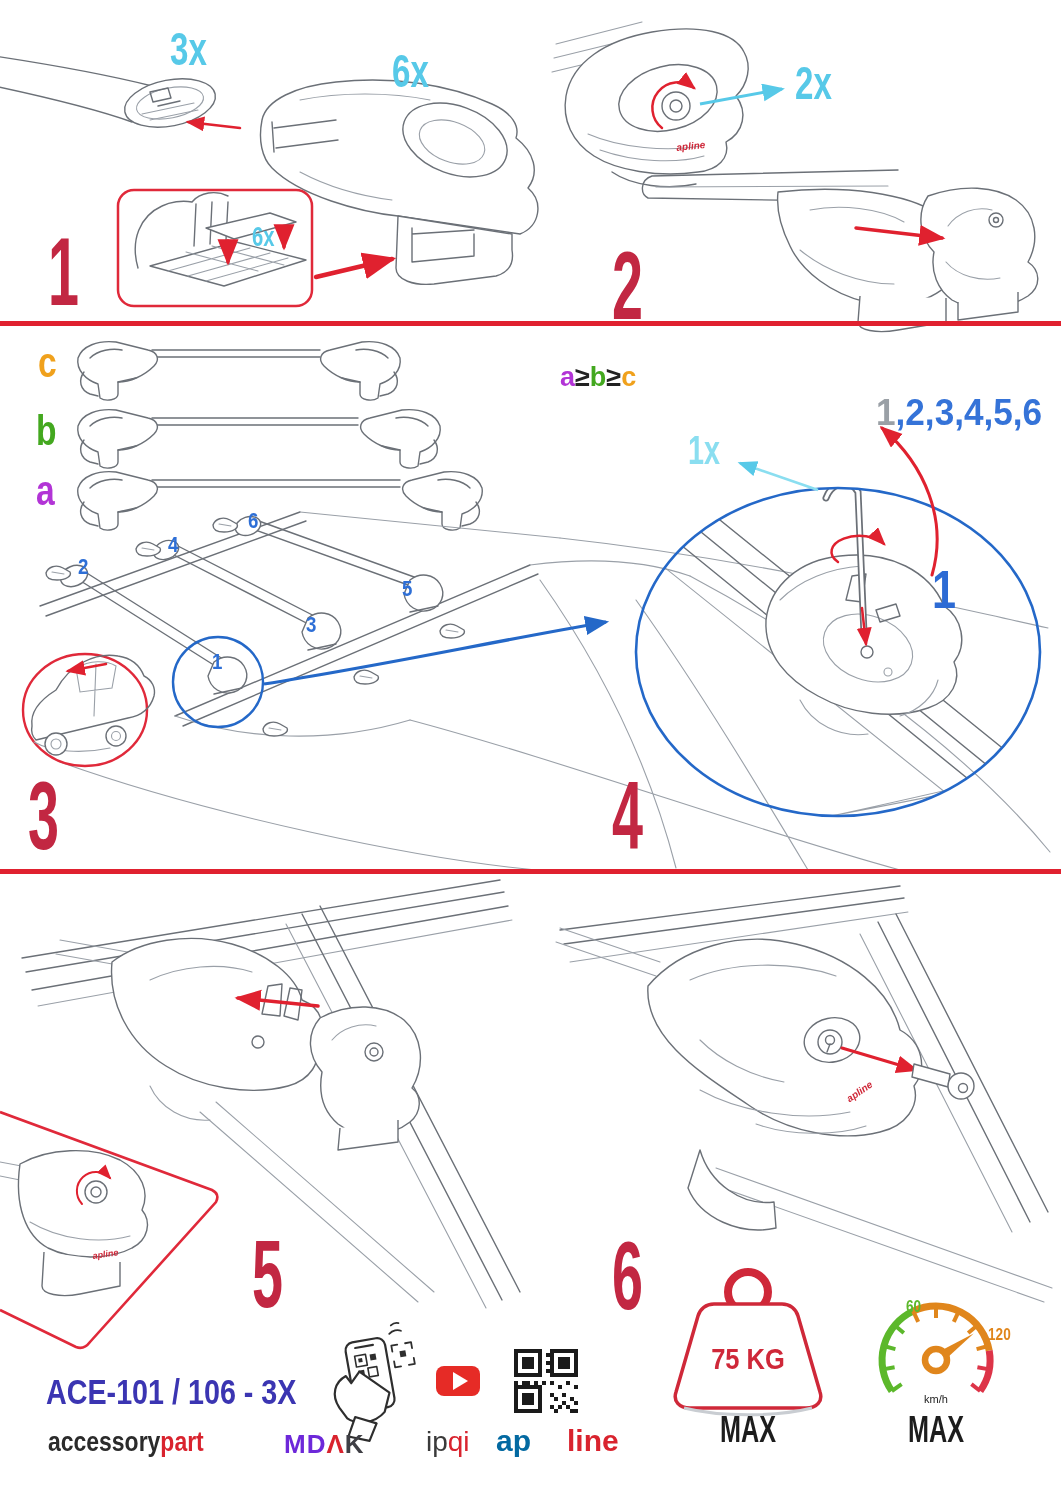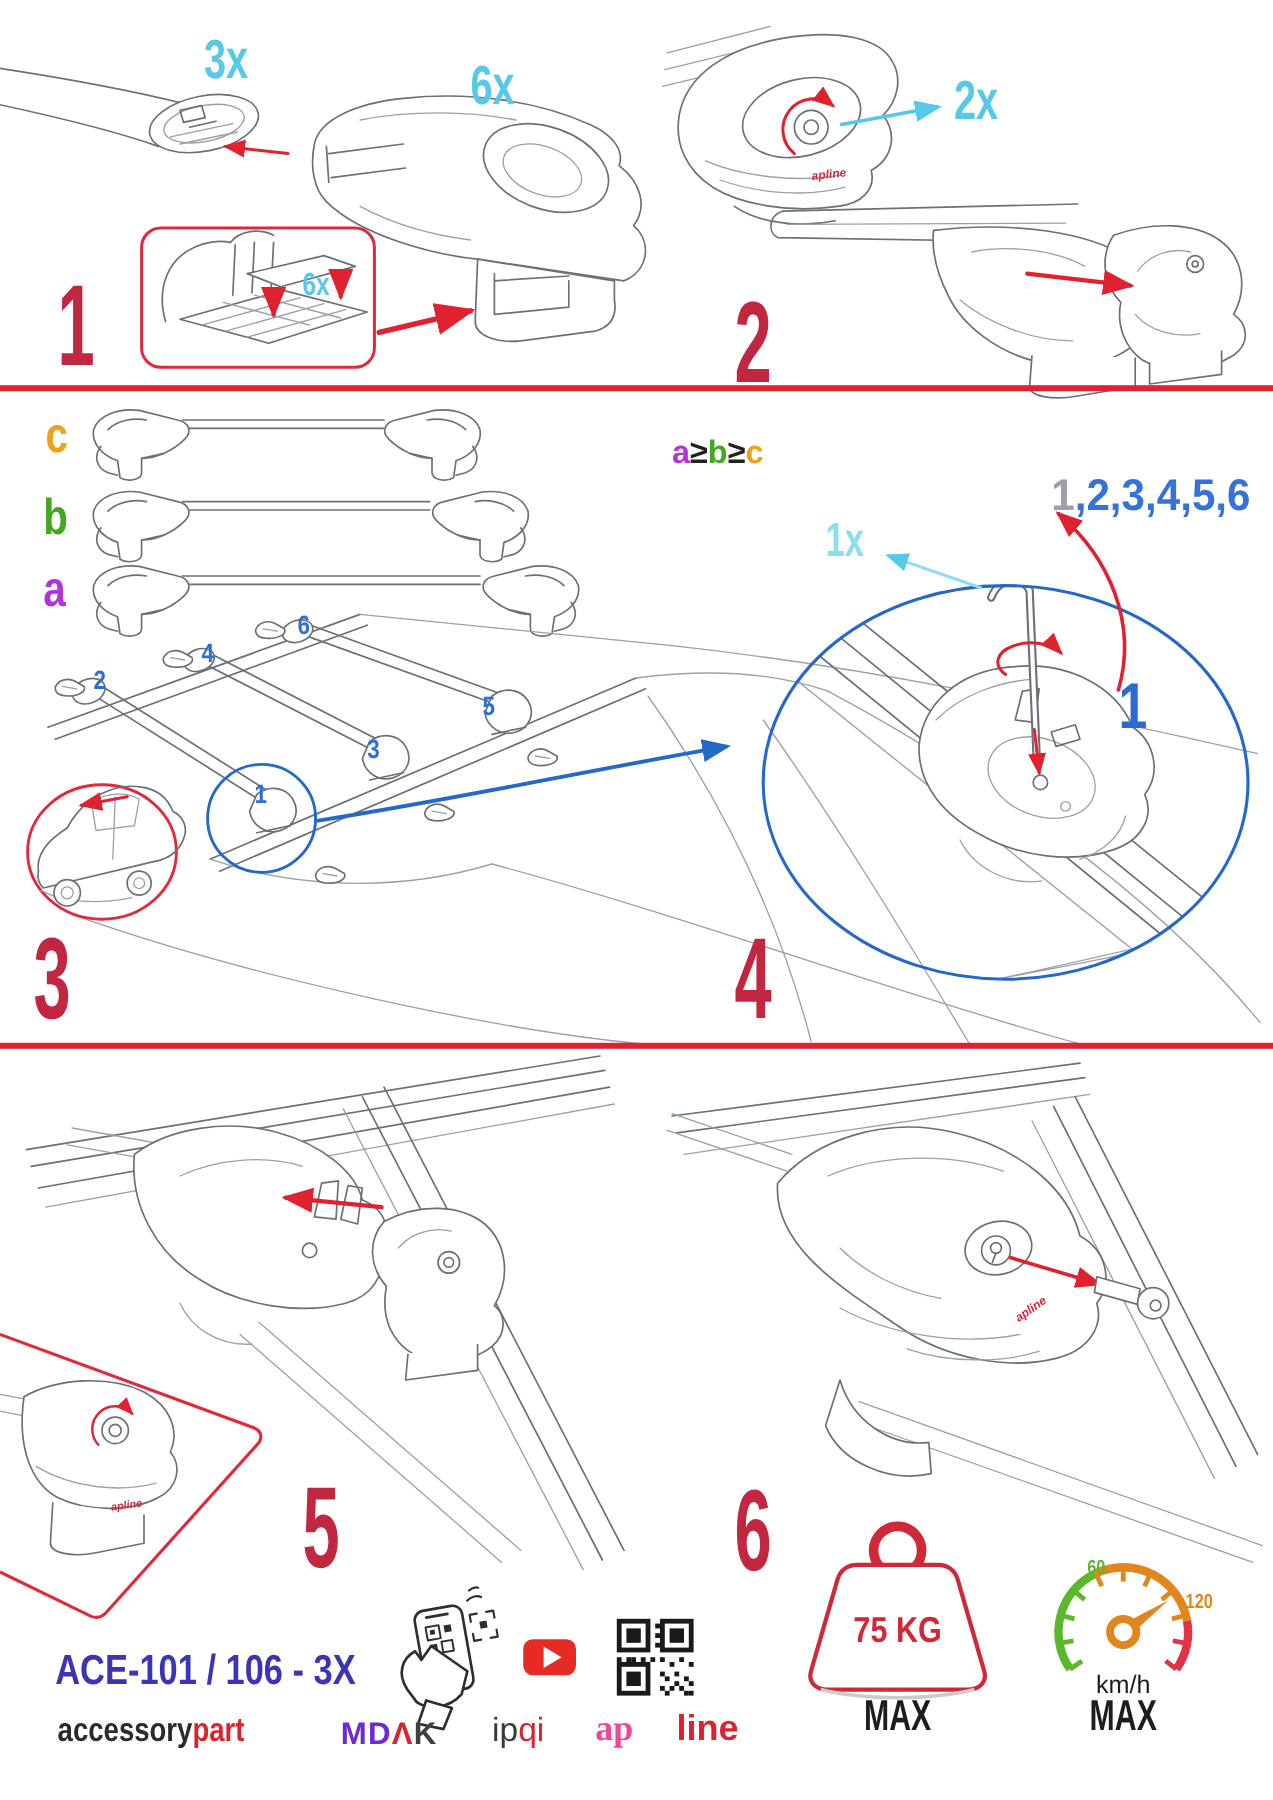--- a/index.html
+++ b/index.html
@@ -347,24 +347,24 @@
 <div class="divider" style="top:869px;"></div>
 
 <div class="t stepnum" style="left:252px;top:1226px;">5</div>
 <div class="t stepnum" style="left:612px;top:1228px;">6</div>
 <div class="t brand-mini" style="left:92px;top:1252px;transform:rotate(-8deg);font-size:9px;">apline</div>
 <div class="t brand-mini" style="left:845px;top:1096px;transform:rotate(-35deg);">apline</div>
 
 <div class="t ftext" style="left:46px;top:1374px;font-size:35px;color:#3b35b2;transform:scaleX(.82);">ACE-101 / 106 - 3X</div>
 <div class="t ftext" style="left:48px;top:1428px;font-size:28px;transform:scaleX(.82);"><span style="color:#2b2b2b;">accessory</span><span style="color:#d9232e;">part</span></div>
 <div class="t ftext" style="left:284px;top:1431px;font-size:26px;letter-spacing:1px;"><span style="color:#6d28d9;text-align:right;">MD</span><span style="color:#d9232e;">Λ</span><span style="color:#3f3f45;">K</span></div>
-<div class="t ftext" style="left:410px;top:1428px;font-size:28px;font-weight:normal;"><span style="color:#3a3a3a;">ip</span><span style="color:#d9232e;">qi</span></div>
-<div class="t ftext" style="left:496px;top:1426px;font-size:30px;"><span style="color:#ec4899;font-family:Liberation Serif, serif;">ap</span><span style="color:#d9232e;margin-left:36px;">line</span></div>
+<div class="t ftext" style="left:410px;top:1428px;font-size:28px;font-weight:normal;"><span style="color:#3a3a3a;margin-left:16px;">ip</span><span style="color:#d9232e;">qi</span></div>
+<div class="t ftext" style="left:496px;top:1426px;font-size:30px;"><span style="color:#0369a1;">ap</span><span style="color:#d9232e;margin-left:36px;">line</span></div>
 
 <div class="t ctr" style="left:700px;top:1344px;width:96px;font-size:30px;color:#cf2839;transform:scaleX(.85);">75 KG</div>
 <div class="t ctr" style="left:700px;top:1412px;width:96px;font-size:36px;color:#1d1d1d;transform:scaleX(.7);">MAX</div>
 
 <div class="t" style="left:906px;top:1298px;font-size:17px;color:#5cb82b;transform:scaleX(.8);">60</div>
 <div class="t" style="left:988px;top:1326px;font-size:17px;color:#e0861c;transform:scaleX(.8);">120</div>
-<div class="t ctr" style="left:906px;top:1394px;width:60px;font-size:21px;color:#1d1d1d;font-weight:normal;">km/h</div>
+<div class="t ctr" style="left:906px;top:1394px;width:60px;font-size:11px;color:#1d1d1d;font-weight:normal;">km/h</div>
 <div class="t ctr" style="left:896px;top:1412px;width:80px;font-size:36px;color:#1d1d1d;transform:scaleX(.7);">MAX</div>
 
 </div>
 
 </body></html>

